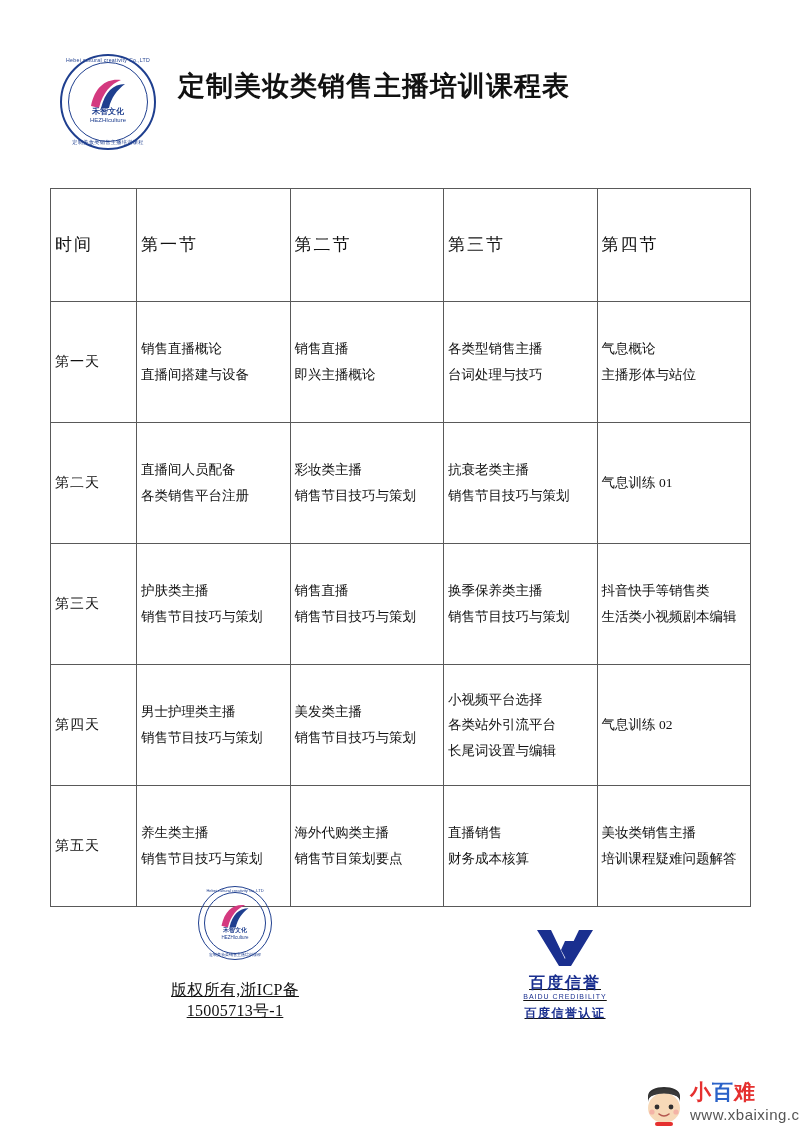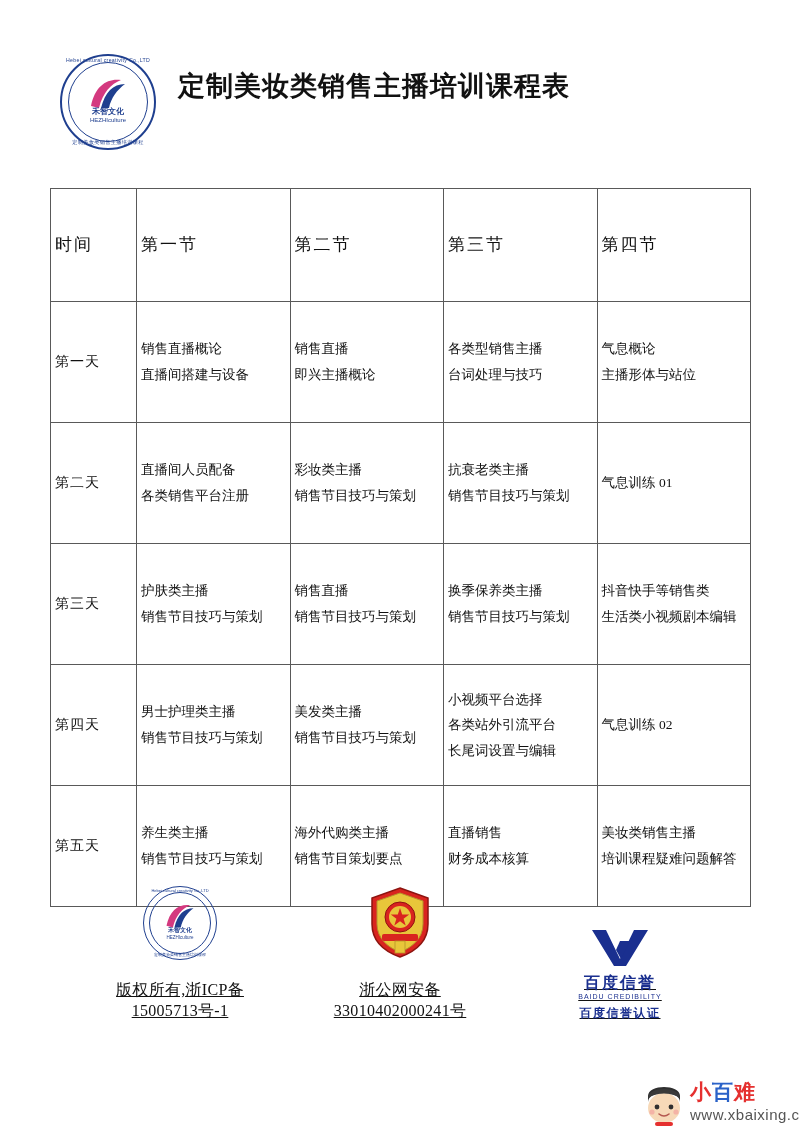--- a/index.html
+++ b/index.html
@@ -416,34 +416,20 @@
           <path d="M4 30 C8 10, 20 2, 34 4 C24 8, 16 16, 12 32 Z" fill="#d4397f"></path>
           <path d="M14 32 C18 16, 26 8, 38 8 C30 14, 24 22, 22 32 Z" fill="#1f3f8f"></path>
         </svg>
         <div class="n1">禾智文化</div>
         <div class="n2">HEZHIculture</div>
         <div class="t2">定制美妆类销售主播培训课程</div>
       </div>
       <div class="badge-caption">版权所有,浙ICP备15005713号-1</div>
     </div>
 
-    <div class="badge">
-      <div class="policebadge">
-        <svg viewBox="0 0 76 76" width="76" height="76">
-          <path d="M38 4 L66 14 L66 40 C66 58 52 68 38 73 C24 68 10 58 10 40 L10 14 Z" fill="#d9241f" stroke="#8d1410" stroke-width="1.5"></path>
-          <path d="M38 9 L61 17 L61 40 C61 55 49 64 38 68 C27 64 15 55 15 40 L15 17 Z" fill="#e8c63a" stroke="#b7932a" stroke-width="1"></path>
-          <circle cx="38" cy="33" r="15" fill="#d9241f" stroke="#8d1410" stroke-width="1"></circle>
-          <circle cx="38" cy="33" r="11" fill="#e8c63a"></circle>
-          <path d="M38 24 l2.2 6.6 h7 l-5.6 4.1 2.1 6.7 -5.7-4.1 -5.7 4.1 2.1-6.7 -5.6-4.1 h7 Z" fill="#d9241f"></path>
-          <rect x="20" y="50" width="36" height="7" rx="2" fill="#d9241f"></rect>
-          <rect x="33" y="57" width="10" height="12" fill="#e8c63a" stroke="#b7932a" stroke-width="0.8"></rect>
-        </svg>
-      </div>
-      <div class="badge-caption">浙公网安备 33010402000241号</div>
-    </div>
 
     <div class="badge">
       <div class="baidu">
         <svg class="vmark" viewBox="0 0 60 40">
           <path d="M2 2 L16 2 L30 31 L44 2 L58 2 L36 38 L24 38 Z" fill="#1a2f8f"></path>
           <path d="M22 2 L34 2 L30 11 Z" fill="#ffffff"></path>
           <path d="M30 13 L40 13 L31 31 L26 22 Z" fill="#1a2f8f"></path>
         </svg>
         <div class="bd-main">百度信誉</div>
         <div class="bd-en">BAIDU CREDIBILITY</div>

